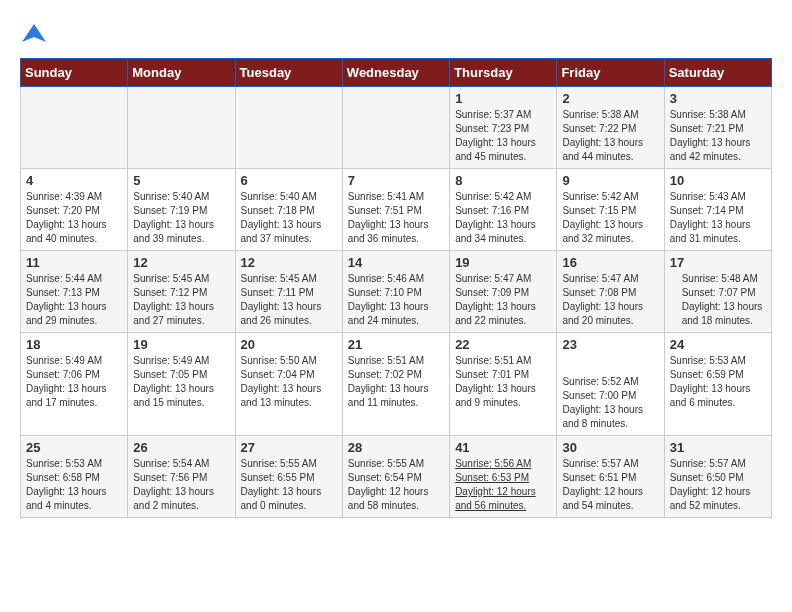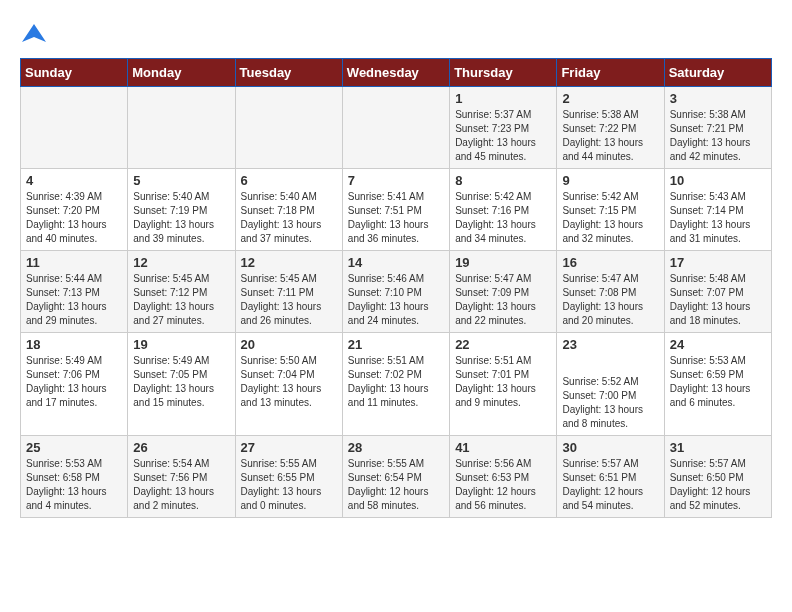--- a/index.html
+++ b/index.html
@@ -237,21 +237,21 @@
         </td>
         <td>
           <div class="day-num">16</div>
           <div class="day-info" style="white-space: pre-line;">Sunrise: 5:47 AM
 Sunset: 7:08 PM
 Daylight: 13 hours
 and 20 minutes.</div>
         </td>
         <td>
           <div class="day-num">17</div>
-          <div class="day-info" style="white-space: pre-line;">Sunrise: 5:48 AM
+          <div class="day-info" style="white-space: pre-line; margin-left: 12px;">Sunrise: 5:48 AM
 Sunset: 7:07 PM
 Daylight: 13 hours
 and 18 minutes.</div>
         </td>
       </tr>
       <tr>
         <td>
           <div class="day-num">18</div>
           <div class="day-info" style="white-space: pre-line;">Sunrise: 5:49 AM
 Sunset: 7:06 PM
@@ -325,21 +325,21 @@
         </td>
         <td>
           <div class="day-num">28</div>
           <div class="day-info" style="white-space: pre-line;">Sunrise: 5:55 AM
 Sunset: 6:54 PM
 Daylight: 12 hours
 and 58 minutes.</div>
         </td>
         <td>
           <div class="day-num">41</div>
-          <div class="day-info" style="white-space: pre-line;">Sunrise: 5:56 AM
+          <div class="day-info" style="white-space: pre-line; text-decoration: underline;">Sunrise: 5:56 AM
 Sunset: 6:53 PM
 Daylight: 12 hours
 and 56 minutes.</div>
         </td>
         <td>
           <div class="day-num">30</div>
           <div class="day-info" style="white-space: pre-line;">Sunrise: 5:57 AM
 Sunset: 6:51 PM
 Daylight: 12 hours
 and 54 minutes.</div>

